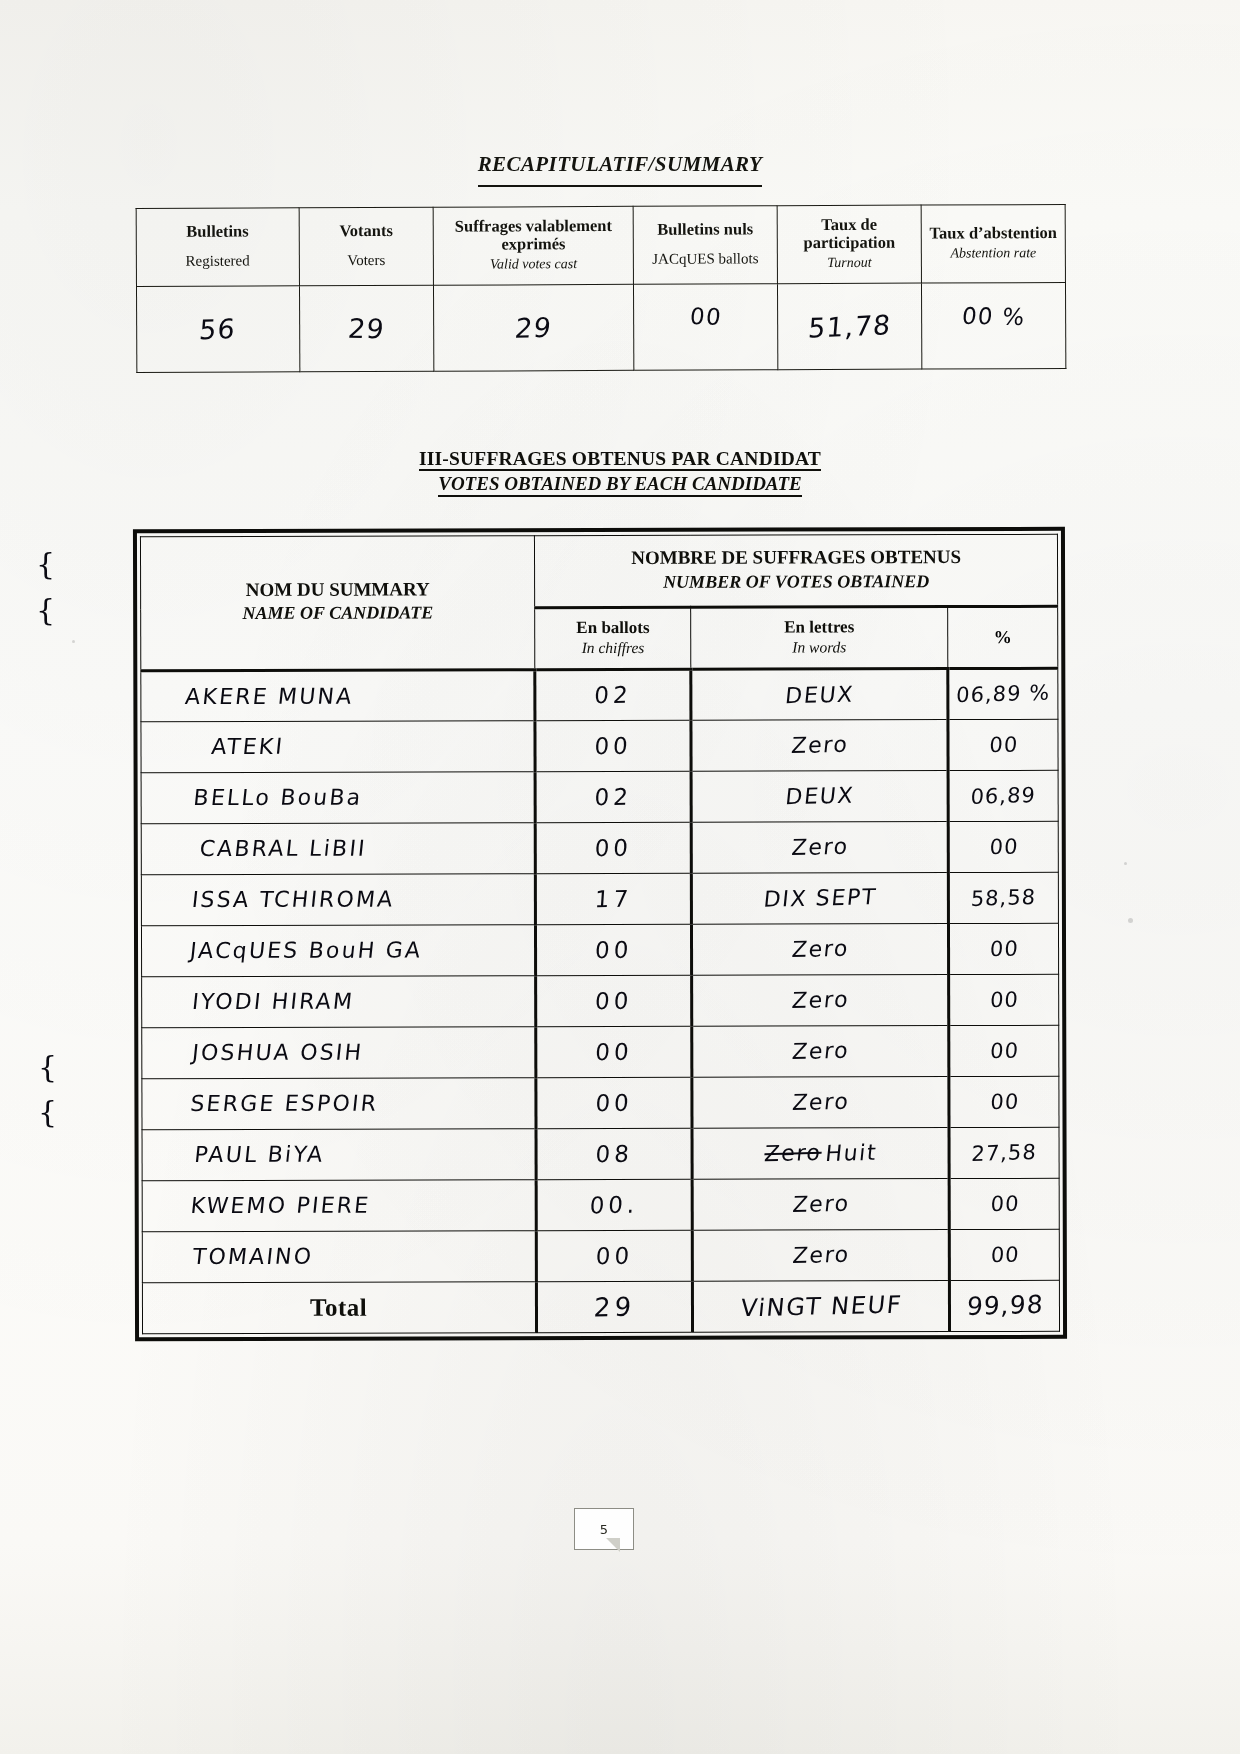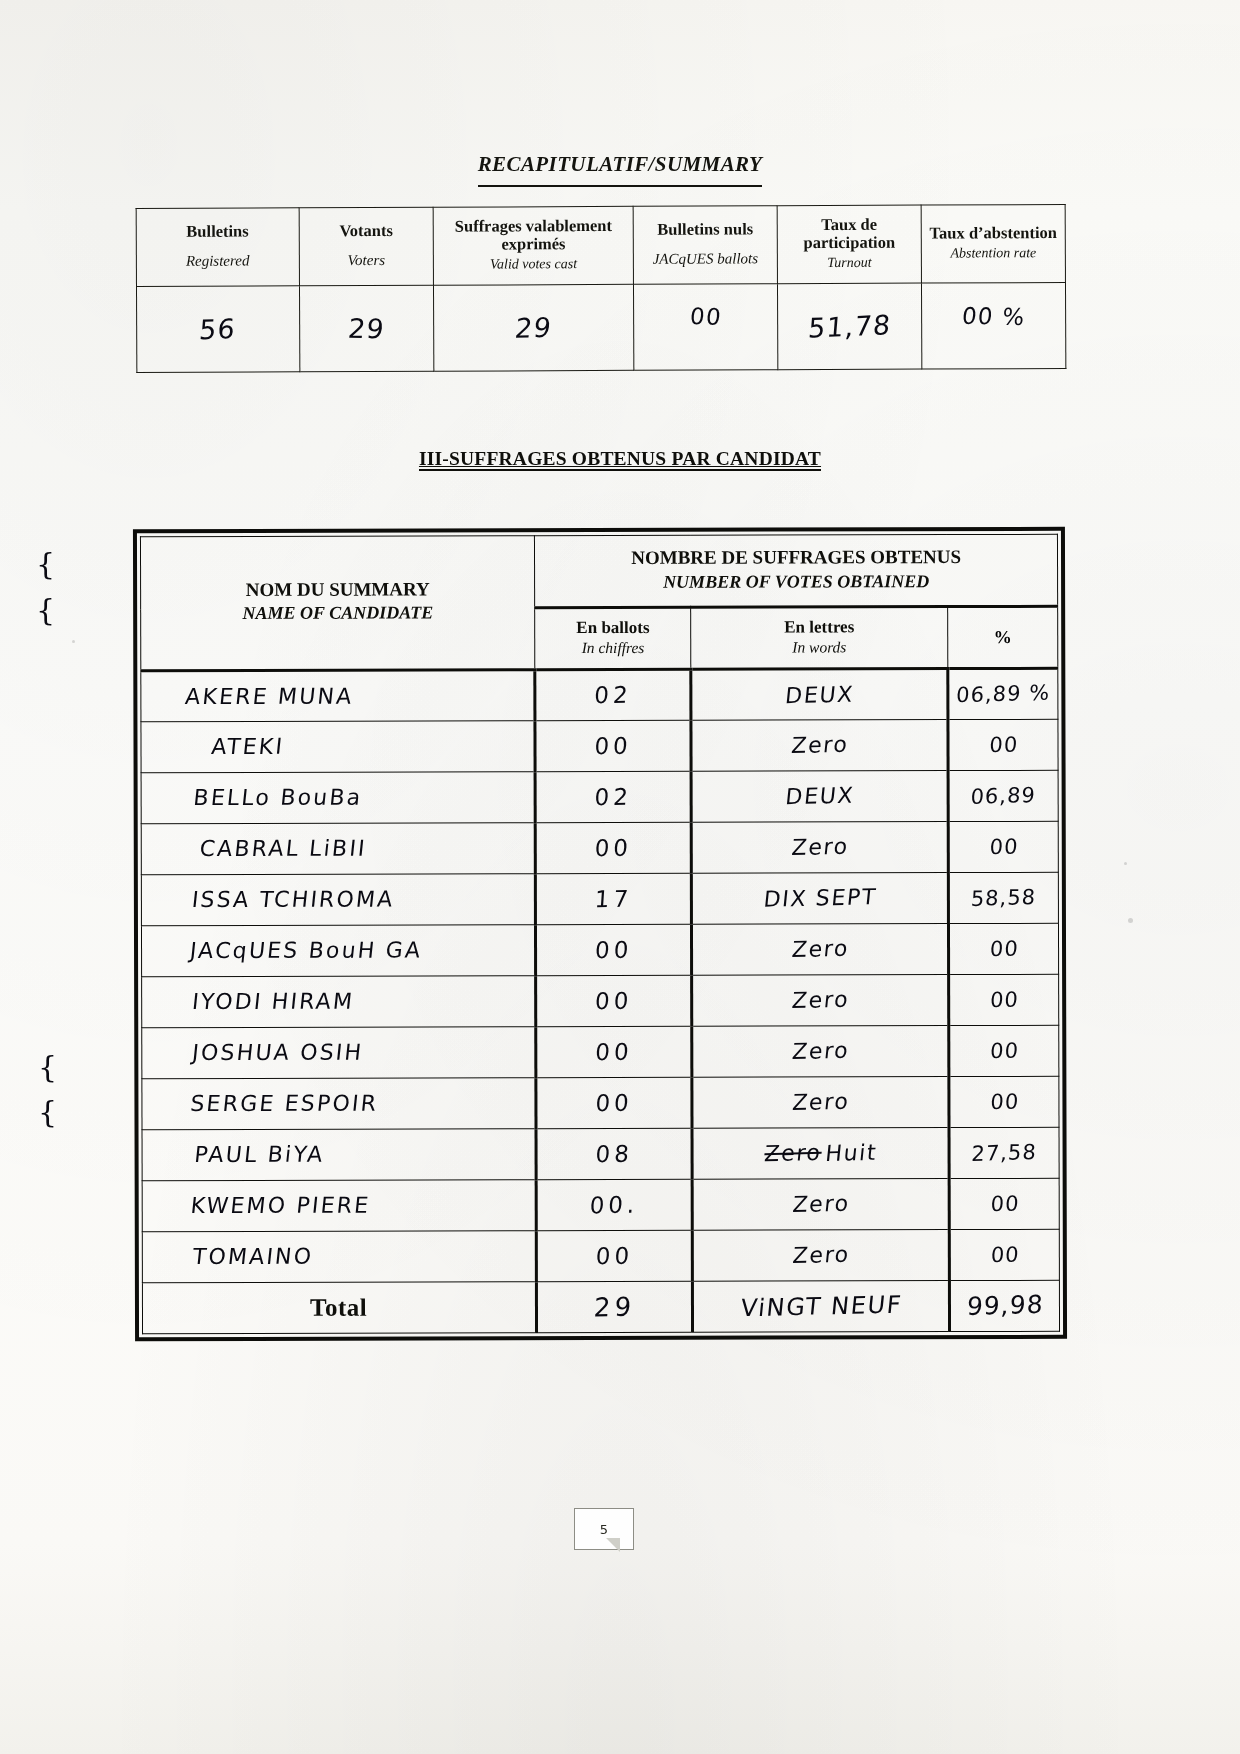--- a/index.html
+++ b/index.html
@@ -30,21 +30,21 @@
     position:absolute; left:0; right:0; top:152px;
     text-align:center;
     font-size:21px; font-weight:bold; font-style:italic;
     letter-spacing:.4px;
     color:#14140f;
   }
   .doc-title span { border-bottom:2px solid #14140f; padding-bottom:9px; }
 
   .section-title {
     position:absolute; left:0; right:0; top:448px;
-    text-align:center; color:#0f0f0b;text-decoration:underline;
+    text-align:center; color:#0f0f0b;
   }
   .section-title .l1 {
     font-size:19.5px; font-weight:bold; letter-spacing:.2px;
     display:block;
   }
   .section-title .l1 u { text-decoration:none; border-bottom:2px solid #0f0f0b; }
   .section-title .l2 {
     font-size:19px; font-weight:bold; font-style:italic;
     display:inline-block; margin-top:3px;
     border-bottom:2px solid #0f0f0b;
@@ -61,21 +61,21 @@
   }
   table.summary td, table.summary th {
     border:1.6px solid #1a1a14;
     text-align:center; vertical-align:middle;
   }
   table.summary th {
     padding:10px 4px 12px;
     font-weight:bold; font-size:16.5px; line-height:1.12; color:#14140f;
   }
   table.summary th .en {
-    display:block; font-style:italic; font-weight:normal; font-size:15px; margin-top:11px;
+    display:block; font-weight:normal; font-size:15px; margin-top:11px;
   }
   table.summary th .en2 {
     display:block; font-style:italic; font-weight:normal; font-size:14px; margin-top:2px;
   }
   td.sum-val { height:86px; }
 
   
   .hw {
     font-family:"DejaVu Sans", sans-serif;
     color:#0b0b14;
@@ -252,20 +252,21 @@
           <td class="sum-val">
             <span class="hw sm sk2" style="position:relative;top:-9px;">00 %</span>
           </td>
         </tr>
       </tbody>
     </table>
   </div>
 
   <div class="section-title">
     <span class="l1"><u>III-SUFFRAGES OBTENUS PAR CANDIDAT</u></span>
+    <span class="l2">VOTES OBTAINED BY EACH CANDIDATE</span>
   </div>
 
   <div class="margin-mark" style="left:36px;top:552px;">{</div>
   <div class="margin-mark" style="left:36px;top:598px;">{</div>
   <div class="margin-mark" style="left:38px;top:1055px;">{</div>
   <div class="margin-mark" style="left:38px;top:1100px;">{</div>
 
   <div class="cand-wrap">
     <div class="cand-outer">
       <table class="cand">

